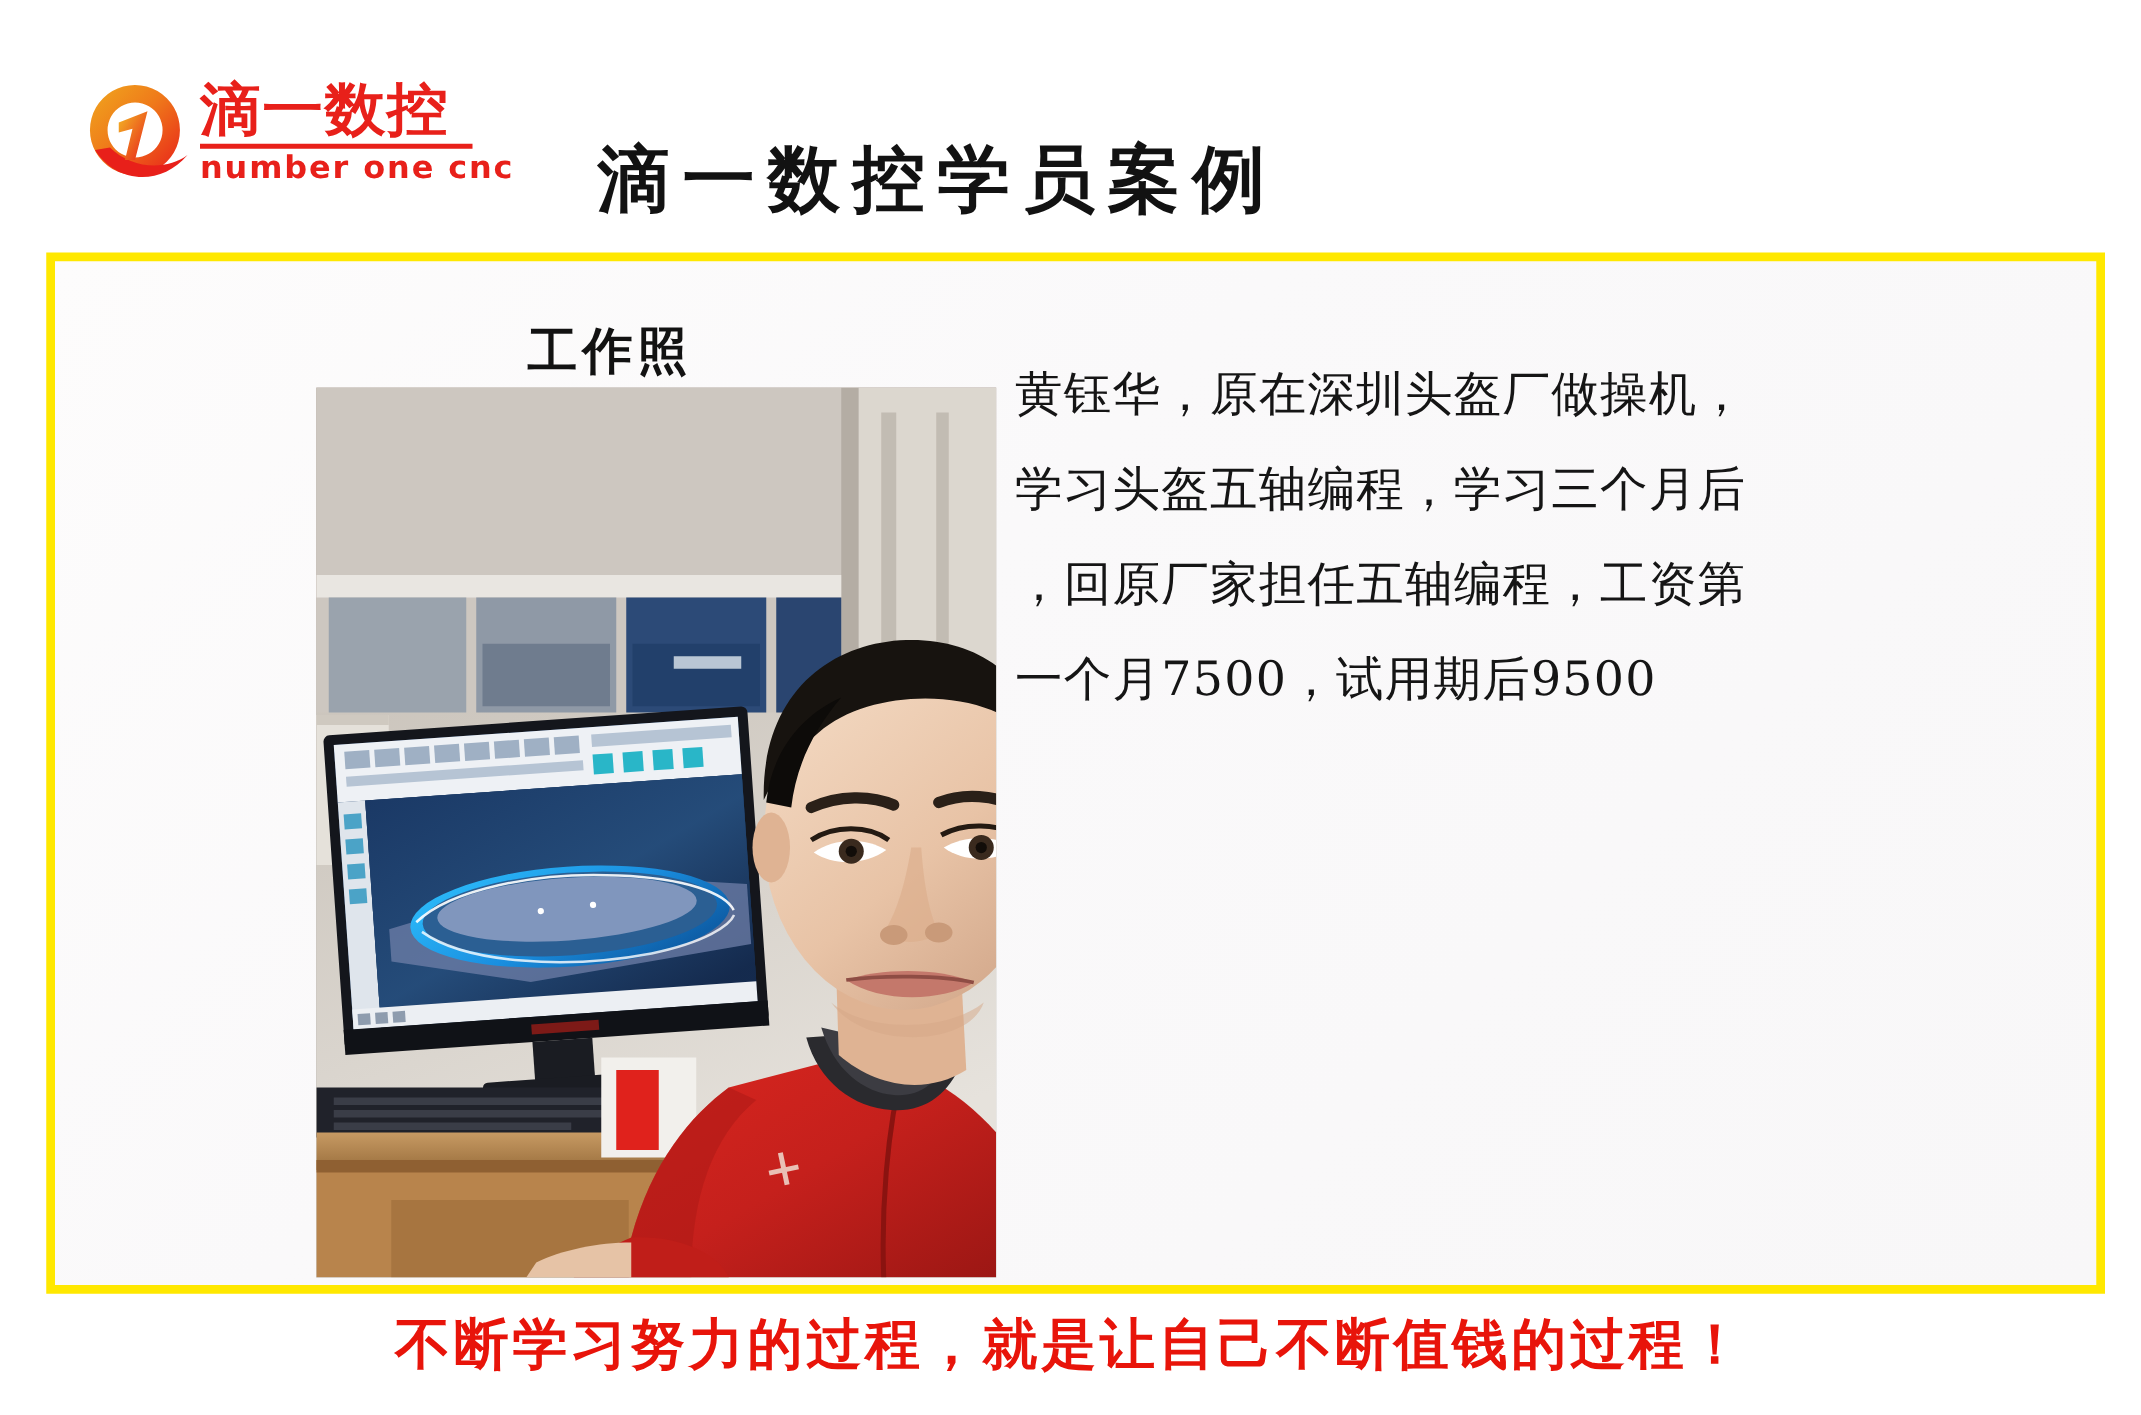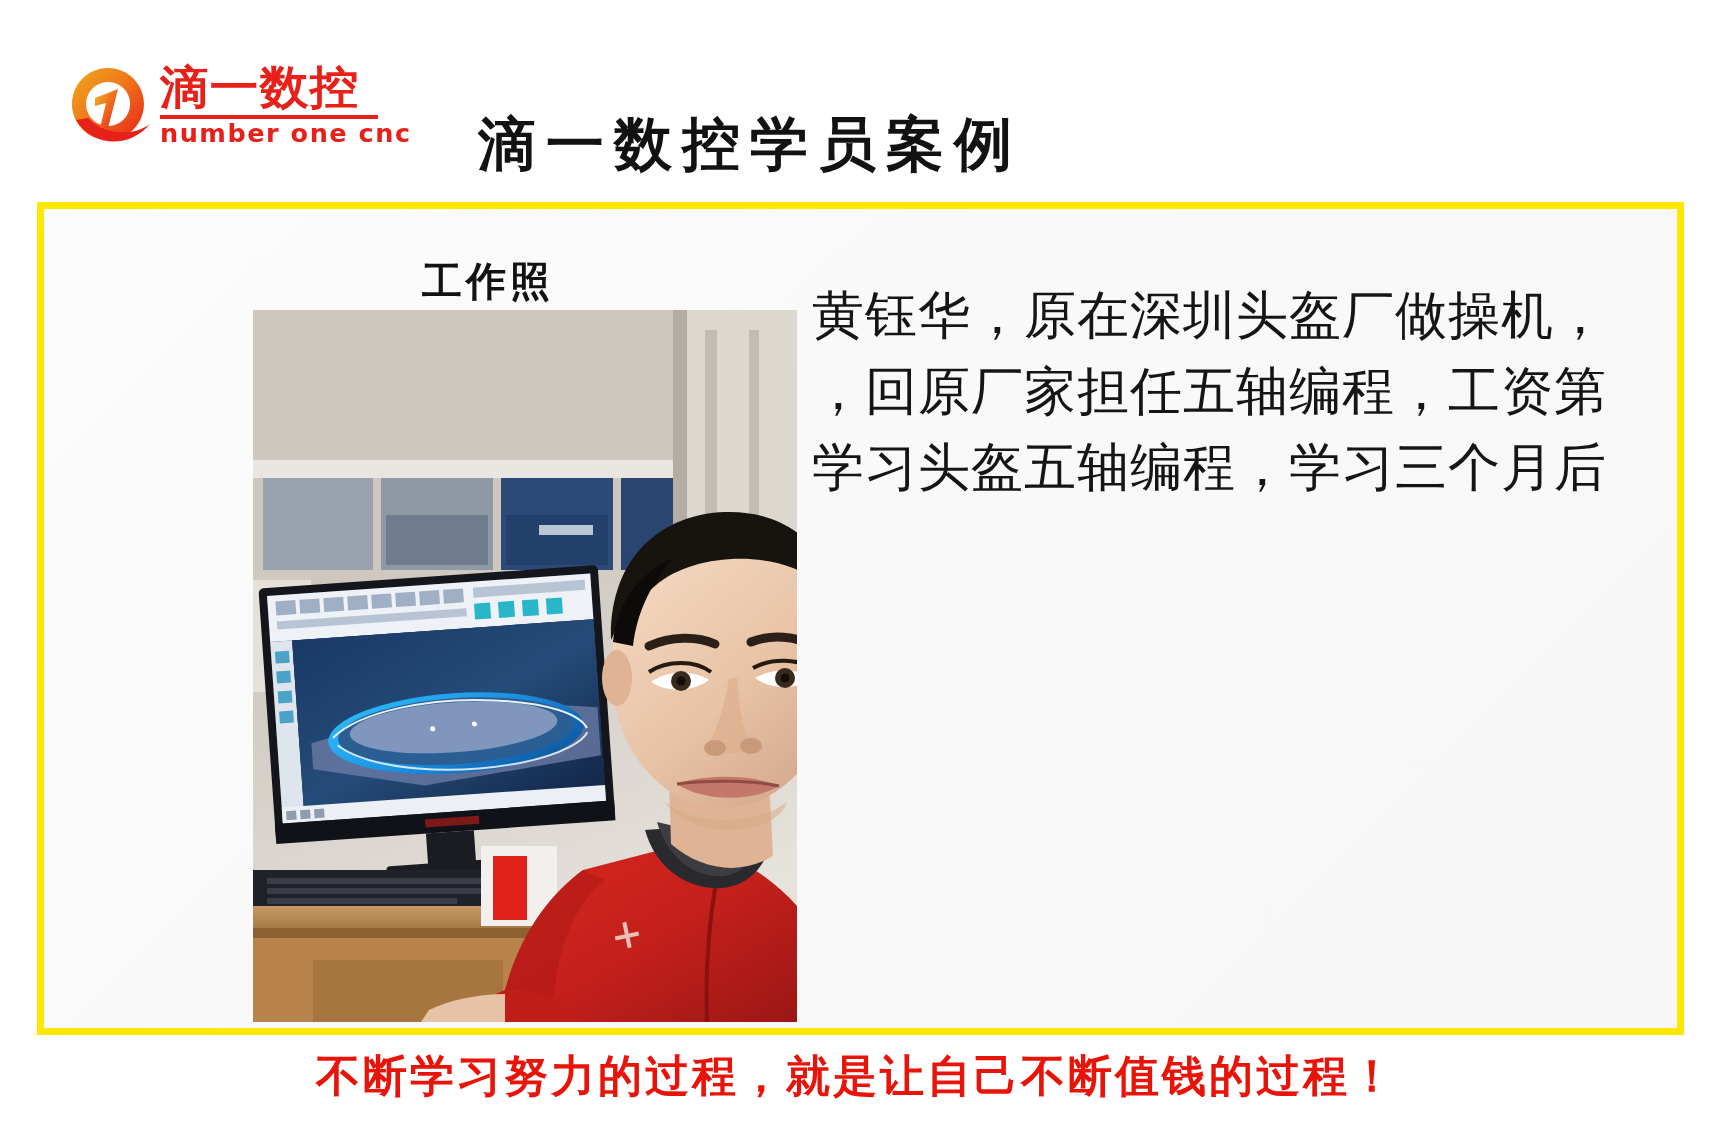--- a/index.html
+++ b/index.html
@@ -121,21 +121,21 @@
 
   
   #story-text {
     position: absolute;
     left: 768px;
     top: 68px;
     width: 840px;
   }
   .story-line {
     font-family: "DejaVu Serif", "Liberation Serif", serif;
-    font-size: 52px;
+    font-size: 38px;
     line-height: 76px;
     letter-spacing: 1px;
     color: #151515;
     white-space: nowrap;
   }
 
   
   #slogan {
     position: absolute;
     left: 0;
@@ -372,18 +372,19 @@
         <path d="M424 474 C452 464 500 464 526 476 C500 492 450 492 424 474 Z" fill="#c4786b"></path>
         <path d="M424 474 C452 470 500 470 526 476" stroke="#8e4d44" stroke-width="3" fill="none"></path>
 
         <path d="M412 492 C440 516 504 516 534 492 C522 528 438 530 412 492 Z" fill="#d6a887" opacity="0.5"></path>
       </g>
     </svg>
   </div>
 
   <div id="story-text">
     <div class="story-line">黄钰华，原在深圳头盔厂做操机，</div>
+    <div class="story-line">学习头盔五轴编程，学习三个月后</div>
     <div class="story-line">，回原厂家担任五轴编程，工资第</div>
-    <div class="story-line">学习头盔五轴编程，学习三个月后</div>
+    <div class="story-line">一个月7500，试用期后9500</div>
   </div>
 </div>
 
 <div id="slogan">不断学习努力的过程，就是让自己不断值钱的过程！</div>
 
 </body></html>

